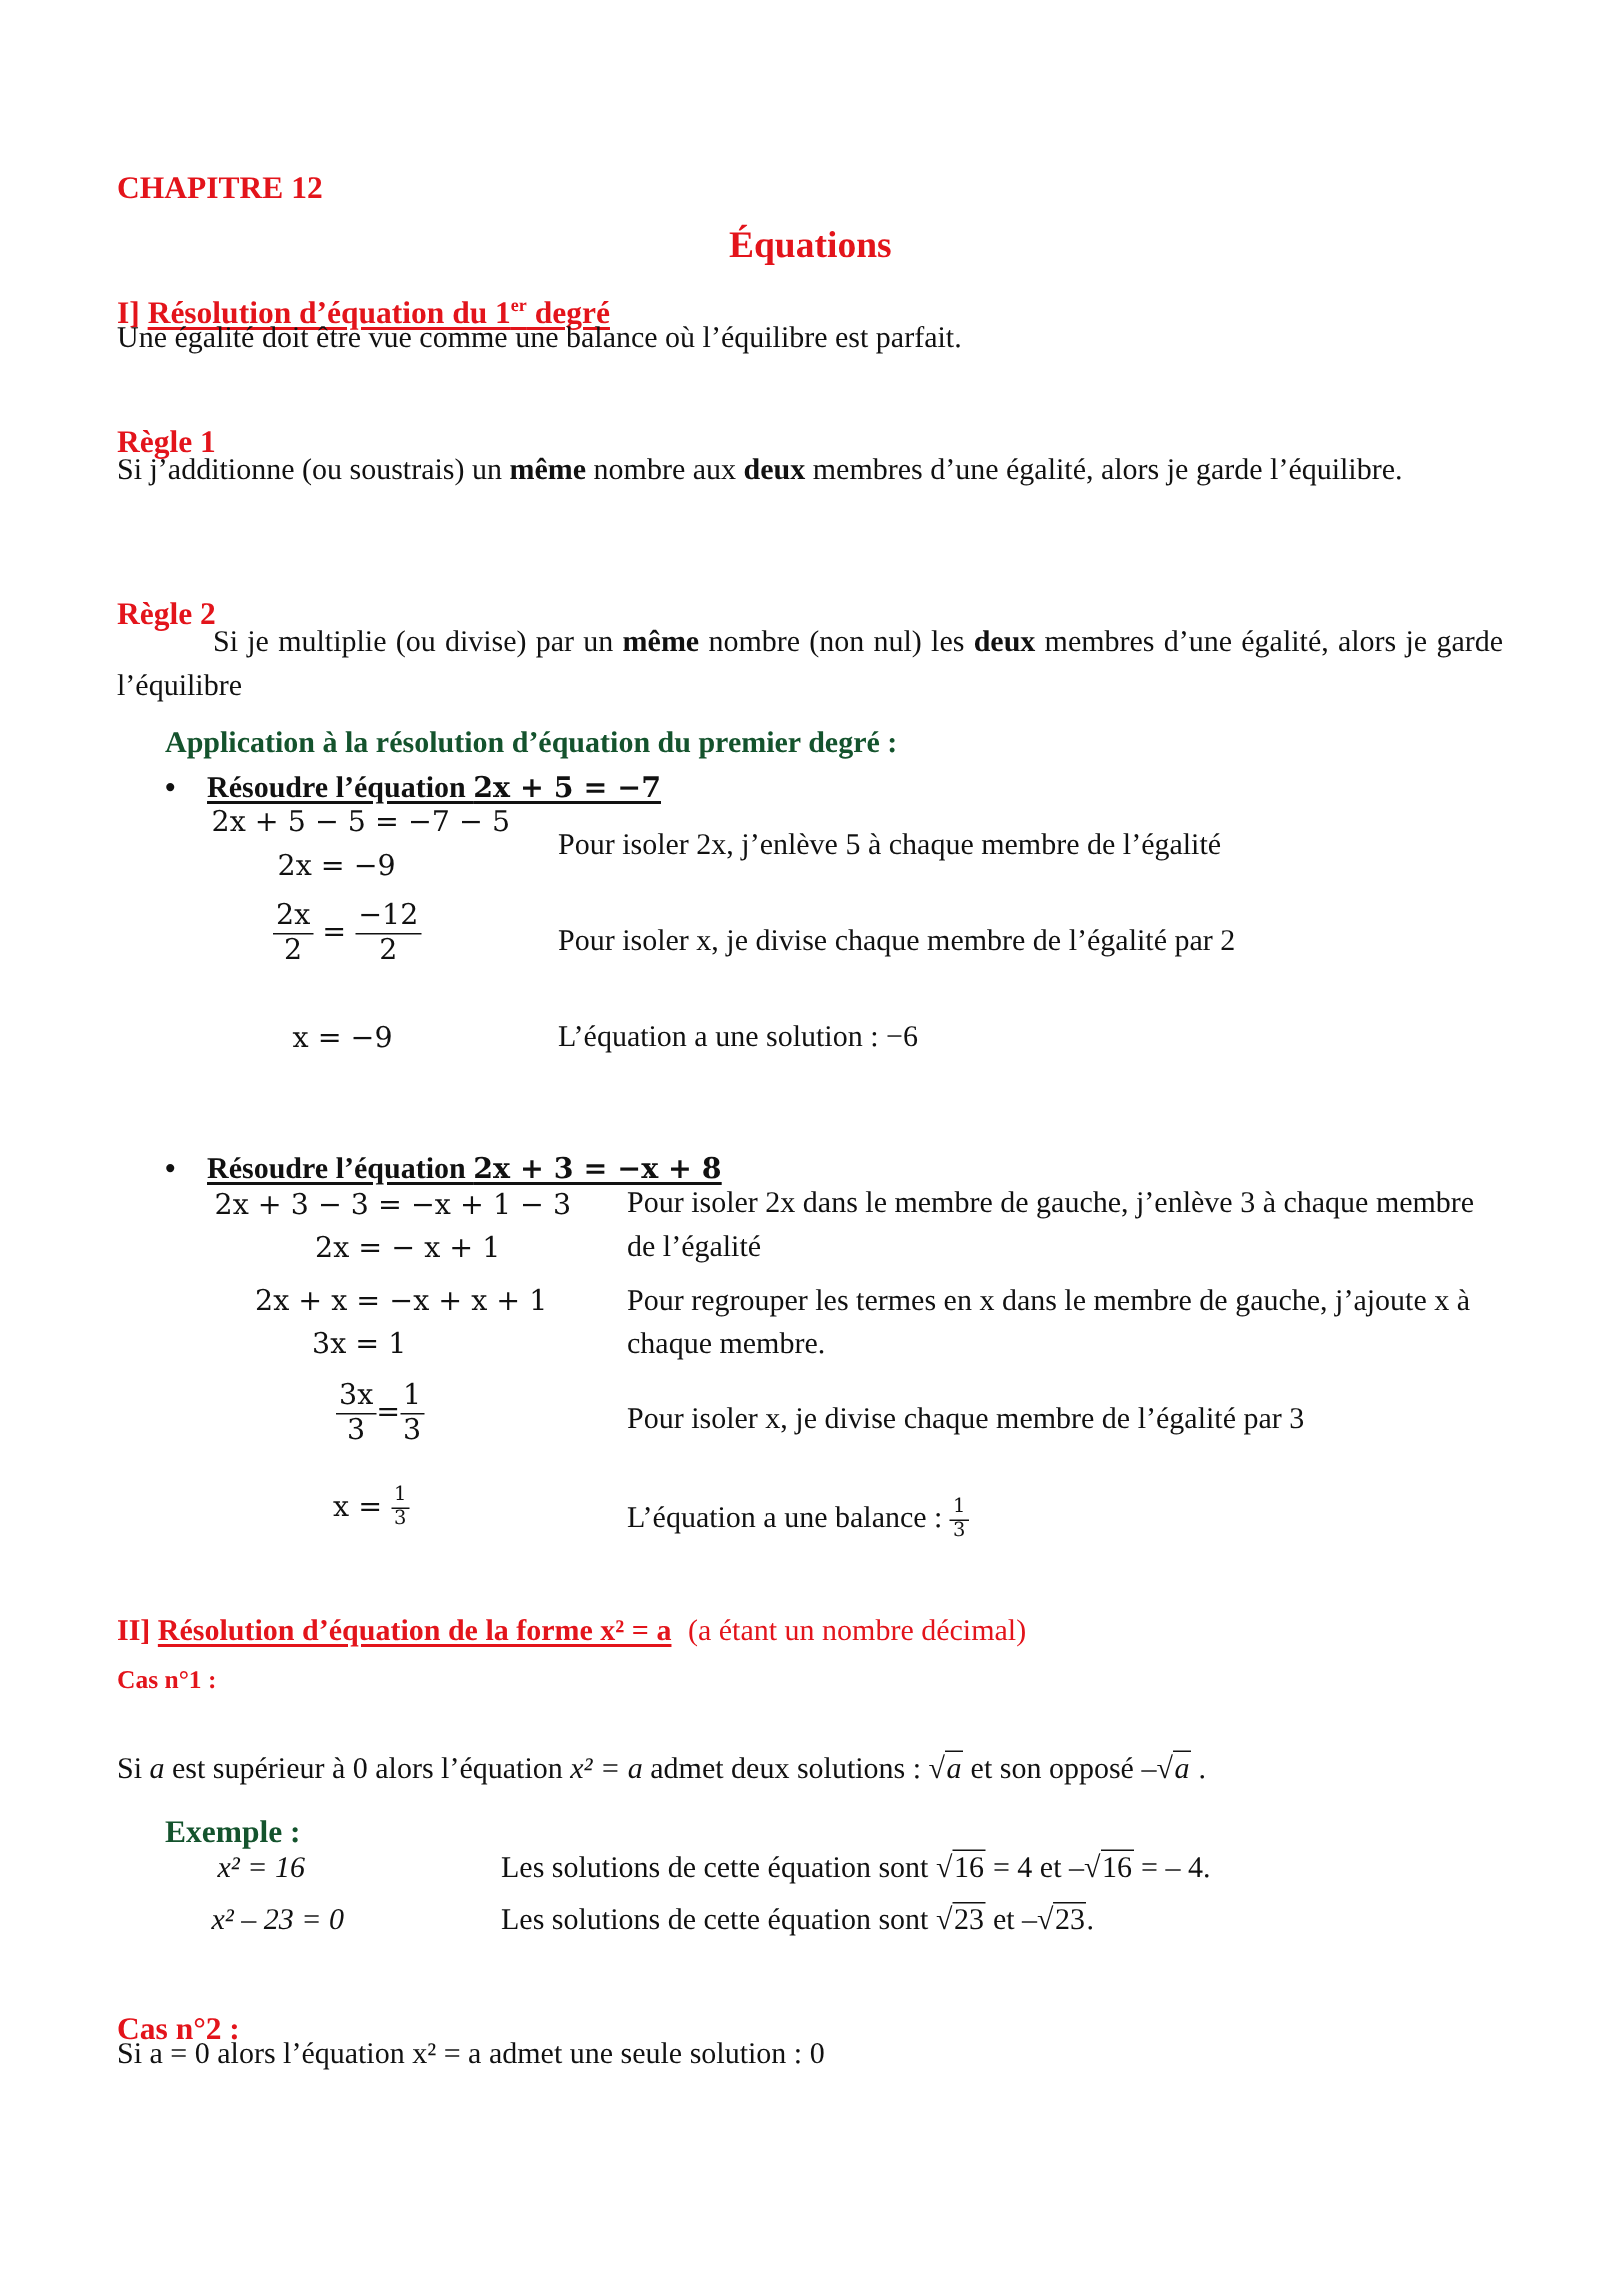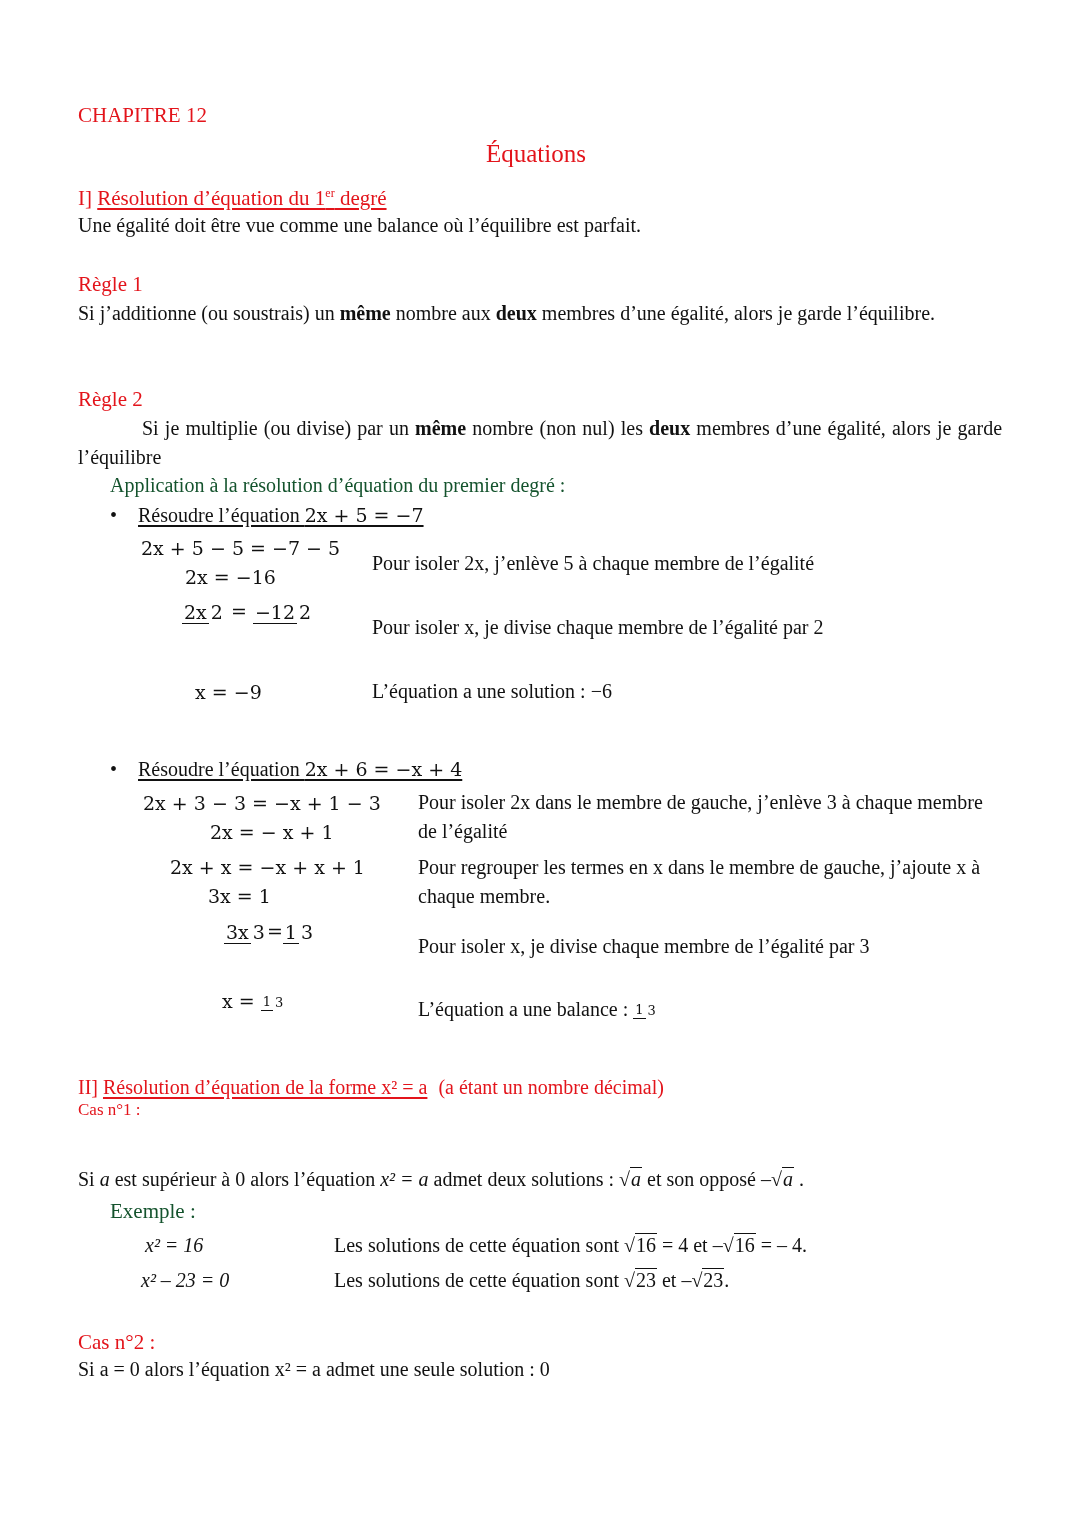--- a/index.html
+++ b/index.html
@@ -1,26 +1,26 @@
 <!DOCTYPE html>
 <html><head>
   <meta charset="utf-8">
   <style>
     html, body { margin:0; padding:0; background:#ffffff; }
     body { width:1080px; height:1527px; position:relative; overflow:hidden;
            font-family:"Liberation Serif", serif; color:#111; font-size:20px; }
     .abs { position:absolute; white-space:nowrap; }
     .red { color:#e3141b; }
     .green { color:#14532d; }
-    .b { font-weight:normal; }
+    .b { font-weight:bold;margin-top:10px; }
     .u { text-decoration:underline; text-underline-offset:3px; text-decoration-thickness:2px; }
     .i { font-style:italic; }
     .math { font-family:"DejaVu Serif", serif; font-size:19px; }
     .justify { position:absolute; left:78px; width:924px; text-align:justify; line-height:29px; }
-    .frac { display:inline-flex; flex-direction:row; align-items:center; vertical-align:middle; line-height:1.15; }
+    .frac { display:inline-flex; flex-direction:column; align-items:center; vertical-align:middle; line-height:1.15; }
     .frac .num { border-bottom:1.5px solid #111; padding:0 2px; }
     .frac .den { padding:0 2px; }
     .frac.small { font-size:13px; }
     .sqrt { display:inline-block; }
     .sqrt .rad { border-top:1.3px solid #111; padding:0 1px; }
     .bullet { font-size:20px; }
     sup { font-size:12px; }
   </style>
 </head>
 <body>
@@ -40,40 +40,40 @@
 <div class="abs red b" style="left:78px; top:387px; font-size:21px;">Règle 2</div>
 <div class="justify" style="top:414px; text-indent:64px;"><span>Si je multiplie (ou divise) par un </span><b>même</b><span> nombre (non nul) les </span><b>deux</b><span> membres d’une égalité, alors je garde l’équilibre</span></div>
 
 <div class="abs green b" style="left:110px; top:474px;">Application à la résolution d’équation du premier degré :</div>
 
 <div class="abs b" style="left:110px; top:504px;">
   <span class="bullet">•</span>
   <span class="u" style="margin-left:16px;"><span>Résoudre l’équation </span><span class="math b">2x + 5 = −7</span></span>
 </div>
 <div class="abs math" style="left:141px; top:537px;">2x + 5 − 5 = −7 − 5</div>
-<div class="abs math" style="left:185px; top:566px;">2x = −16</div>
+<div class="abs math" style="left:185px; top:566px;">2x = −9</div>
 <div class="abs math" style="left:182px; top:600px;">
   <span class="frac">
       <span class="num">2x</span>
       <span class="den">2</span>
     </span>
   <span> = </span>
   <span class="frac">
       <span class="num">−12</span>
       <span class="den">2</span>
     </span>
 </div>
 <div class="abs math" style="left:195px; top:681px;">x = −9</div>
 <div class="abs" style="left:372px; top:552px;">Pour isoler 2x, j’enlève 5 à chaque membre de l’égalité</div>
 <div class="abs" style="left:372px; top:616px;">Pour isoler x, je divise chaque membre de l’égalité par 2</div>
 <div class="abs" style="left:372px; top:680px;">L’équation a une solution : −6</div>
 
 <div class="abs b" style="left:110px; top:758px;">
   <span class="bullet">•</span>
-  <span class="u" style="margin-left:16px;"><span>Résoudre l’équation </span><span class="math b">2x + 6 = −x + 4</span></span>
+  <span class="u" style="margin-left:16px;"><span>Résoudre l’équation </span><span class="math b">2x + 3 = −x + 8</span></span>
 </div>
 <div class="abs math" style="left:143px; top:792px;">2x + 3 − 3 = −x + 1 − 3</div>
 <div class="abs math" style="left:210px; top:821px;">2x = − x + 1</div>
 <div class="abs math" style="left:170px; top:856px;">2x + x = −x + x + 1</div>
 <div class="abs math" style="left:208px; top:885px;">3x = 1</div>
 <div class="abs math" style="left:224px; top:920px;">
   <span class="frac">
       <span class="num">3x</span>
       <span class="den">3</span>
     </span><span>=</span><span class="frac">

